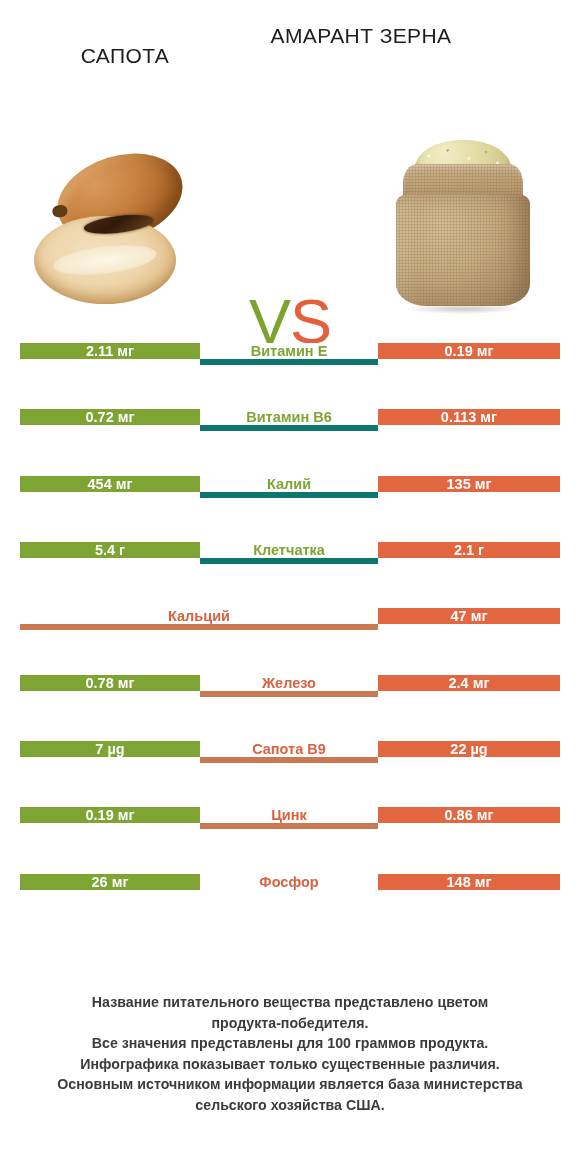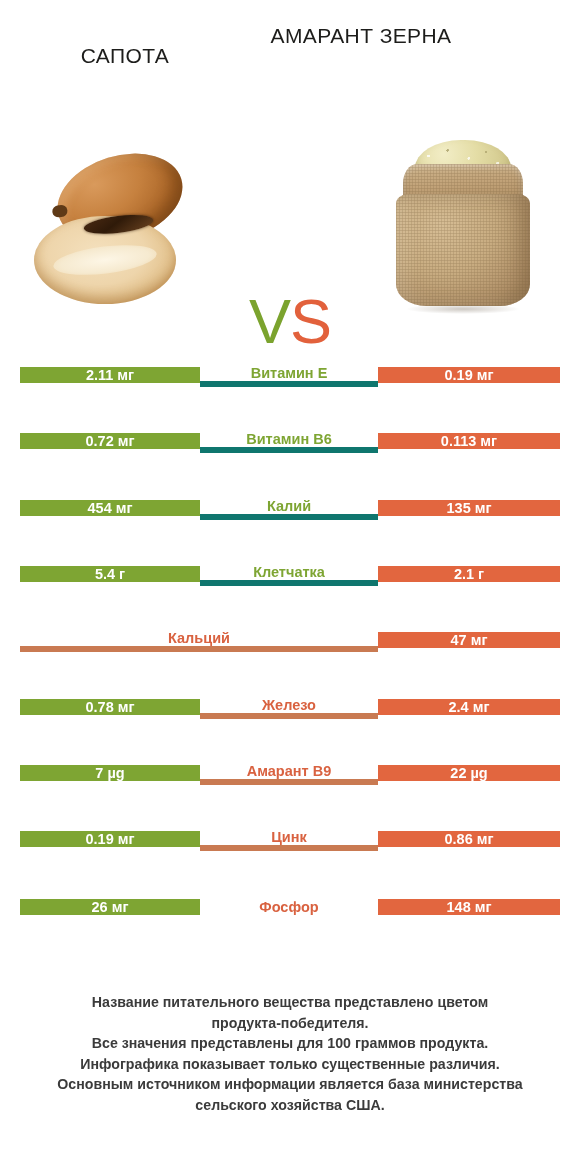--- a/index.html
+++ b/index.html
@@ -202,21 +202,21 @@
     left: 20px;
     top: 343px;
     width: 540px;
     height: 597px;
     display: flex;
     flex-direction: column;
   }
   .row {
     flex: 1 1 0;
     display: flex;
-    align-items: center;
+    align-items: flex-start;
     min-height: 0;
   }
   .cell {
     display: flex;
     align-items: center;
     justify-content: center;
     text-align: center;
     min-width: 0;
   }
   .cell-left {
@@ -323,21 +323,21 @@
         <div class="cell cell-mid">Кальций</div>
         <div class="cell cell-right">47 мг</div>
       </div>
       <div class="row win-right">
         <div class="cell cell-left">0.78 мг</div>
         <div class="cell cell-mid">Железо</div>
         <div class="cell cell-right">2.4 мг</div>
       </div>
       <div class="row win-right">
         <div class="cell cell-left">7 µg</div>
-        <div class="cell cell-mid">Амарант B9</div>
+        <div class="cell cell-mid">Сапота B9</div>
         <div class="cell cell-right">22 µg</div>
       </div>
       <div class="row win-right">
         <div class="cell cell-left">0.19 мг</div>
         <div class="cell cell-mid">Цинк</div>
         <div class="cell cell-right">0.86 мг</div>
       </div>
       <div class="row win-right">
         <div class="cell cell-left">26 мг</div>
         <div class="cell cell-mid">Фосфор</div>

